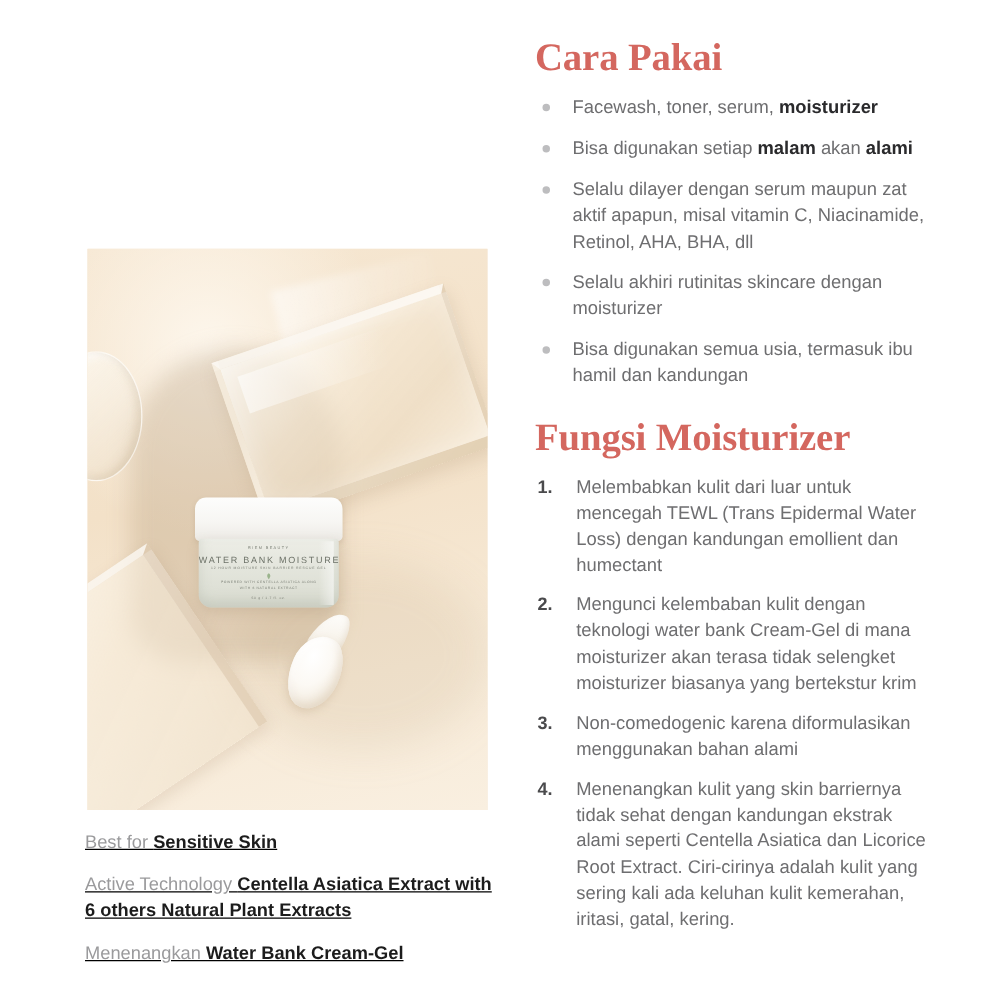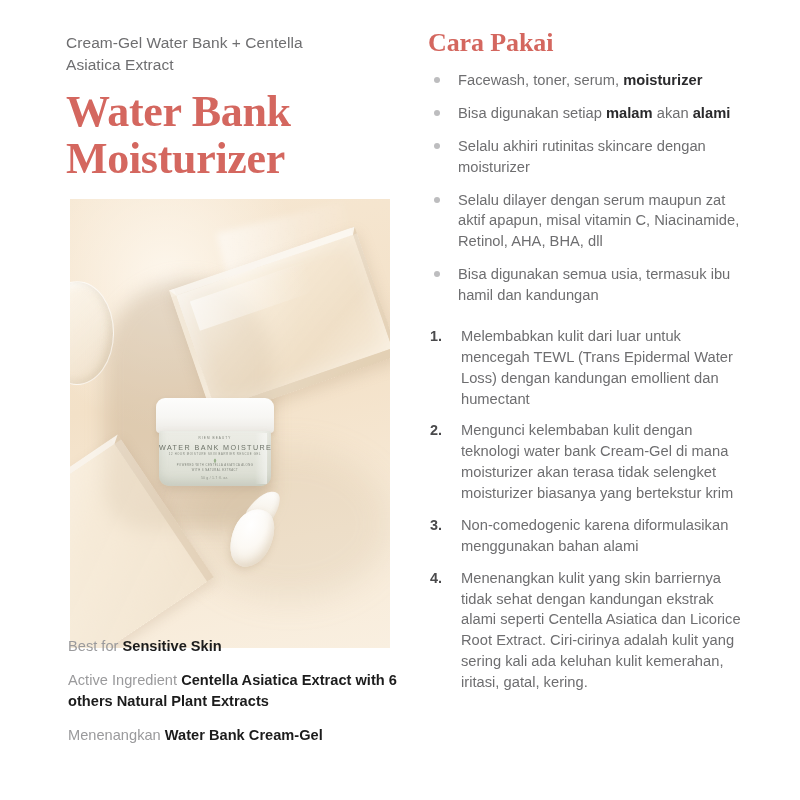--- a/index.html
+++ b/index.html
@@ -241,43 +241,44 @@
     border-radius: 60% 40% 46% 54% / 70% 62% 38% 30%;
     transform: rotate(34deg);
     background: linear-gradient(150deg, #ffffff 0%, #f7f2e9 60%, #ece3d4 100%);
     box-shadow: inset -2px -2px 5px rgba(212,195,170,0.40);
   }
 
   
   #specs {
     position: absolute;
     left: 68px;
-    top: 636px;
+    top: 664px;
     width: 330px;
+    text-decoration: underline;
   }
   .spec {
     font-size: 14.6px;
     line-height: 1.40;
     color: #9a9a9c;
     margin-bottom: 14px;
     letter-spacing: 0.02px;
   }
   .spec b { color: #1c1c1c; font-weight: 700; }
 
   
   #right-col {
     position: absolute;
     left: 428px;
     top: 28px;
     width: 320px;
   }
 
   .sec-head {
     font-family: "Liberation Serif", "DejaVu Serif", serif;
-    font-size: 26px;
+    font-size: 31px;
     font-weight: 700;
     color: #d4675f;
     letter-spacing: -0.1px;
     margin-bottom: 12px;
   }
 
   ul.bullets { list-style: none; }
   ul.bullets li {
     position: relative;
     padding-left: 30px;
@@ -320,27 +321,20 @@
     font-weight: 700;
     color: #4a4a4c;
     font-size: 14.4px;
   }
 </style>
 </head>
 <body>
 
 <div id="page">
 
-  <div id="left-col">
-    <div id="subtitle">Cream-Gel Water Bank + Centella Asiatica Extract</div>
-    <h1 id="product-title">
-      <span>Water Bank</span><br>
-      <span>Moisturizer</span>
-    </h1>
-  </div>
 
   <div id="product-photo">
     <div class="ph-bg"></div>
     <div class="ph-shadow"></div>
     <div class="ph-shadow2"></div>
     <div class="streak"></div>
     <div class="glass-disc"></div>
     <div class="glass-slab-a"></div>
     <div class="glass-slab-b"></div>
 
@@ -363,49 +357,50 @@
       <div class="swatch-tail"></div>
       <div class="swatch-main"></div>
     </div>
   </div>
 
   <div id="specs">
     <div class="spec">
       <span>Best for </span><b>Sensitive Skin</b>
     </div>
     <div class="spec">
-      <span>Active Ingredient </span><b>Centella Asiatica Extract with 6 others Natural Plant Extracts</b>
+      <span>Active Technology </span><b>Centella Asiatica Extract with 6 others Natural Plant Extracts</b>
     </div>
     <div class="spec">
       <span>Menenangkan </span><b>Water Bank Cream-Gel</b>
     </div>
   </div>
 
   <div id="right-col">
 
     <div class="sec-head">Cara Pakai</div>
     <ul class="bullets">
       <li>
         <span class="dot"></span><span>Facewash, toner, serum, </span><b>moisturizer</b>
       </li>
       <li>
         <span class="dot"></span><span>Bisa digunakan setiap </span><b>malam</b><span> akan </span><b>alami</b>
       </li>
       <li>
-        <span class="dot"></span><span>Selalu akhiri rutinitas skincare dengan moisturizer</span>
+        <span class="dot"></span><span>Selalu dilayer dengan serum maupun zat aktif apapun, misal vitamin C, Niacinamide, Retinol, AHA, BHA, dll</span>
       </li>
       <li>
-        <span class="dot"></span><span>Selalu dilayer dengan serum maupun zat aktif apapun, misal vitamin C, Niacinamide, Retinol, AHA, BHA, dll</span>
+        <span class="dot"></span><span>Selalu akhiri rutinitas skincare dengan moisturizer</span>
       </li>
       <li>
         <span class="dot"></span><span>Bisa digunakan semua usia, termasuk ibu hamil dan kandungan</span>
       </li>
     </ul>
 
     <div id="sec2">
+      <div class="sec-head">Fungsi Moisturizer</div>
       <ol class="numlist">
         <li>
           <span class="num">1.</span><span>Melembabkan kulit dari luar untuk mencegah TEWL (Trans Epidermal Water Loss) dengan kandungan emollient dan humectant</span>
         </li>
         <li>
           <span class="num">2.</span><span>Mengunci kelembaban kulit dengan teknologi water bank Cream-Gel di mana moisturizer akan terasa tidak selengket moisturizer biasanya yang bertekstur krim</span>
         </li>
         <li>
           <span class="num">3.</span><span>Non-comedogenic karena diformulasikan menggunakan bahan alami</span>
         </li>

